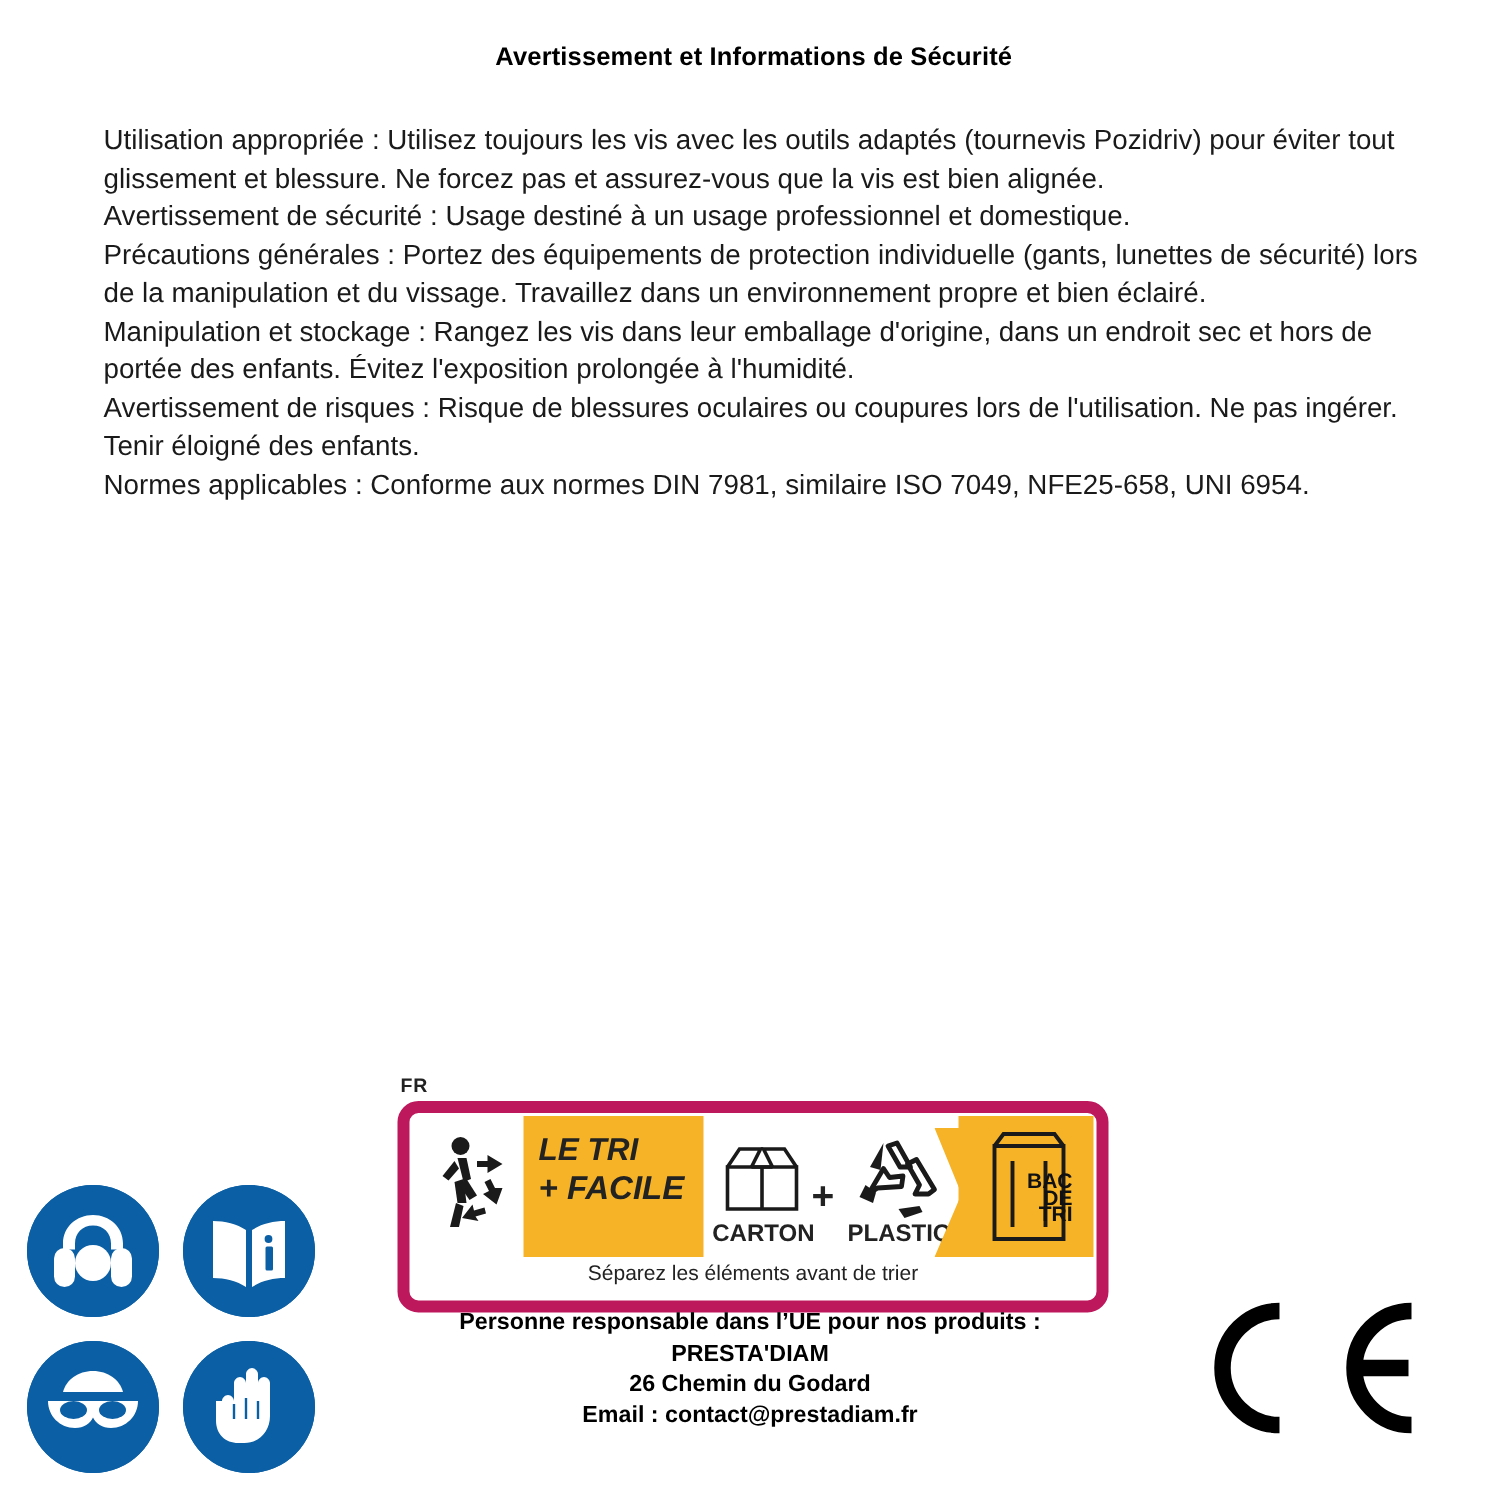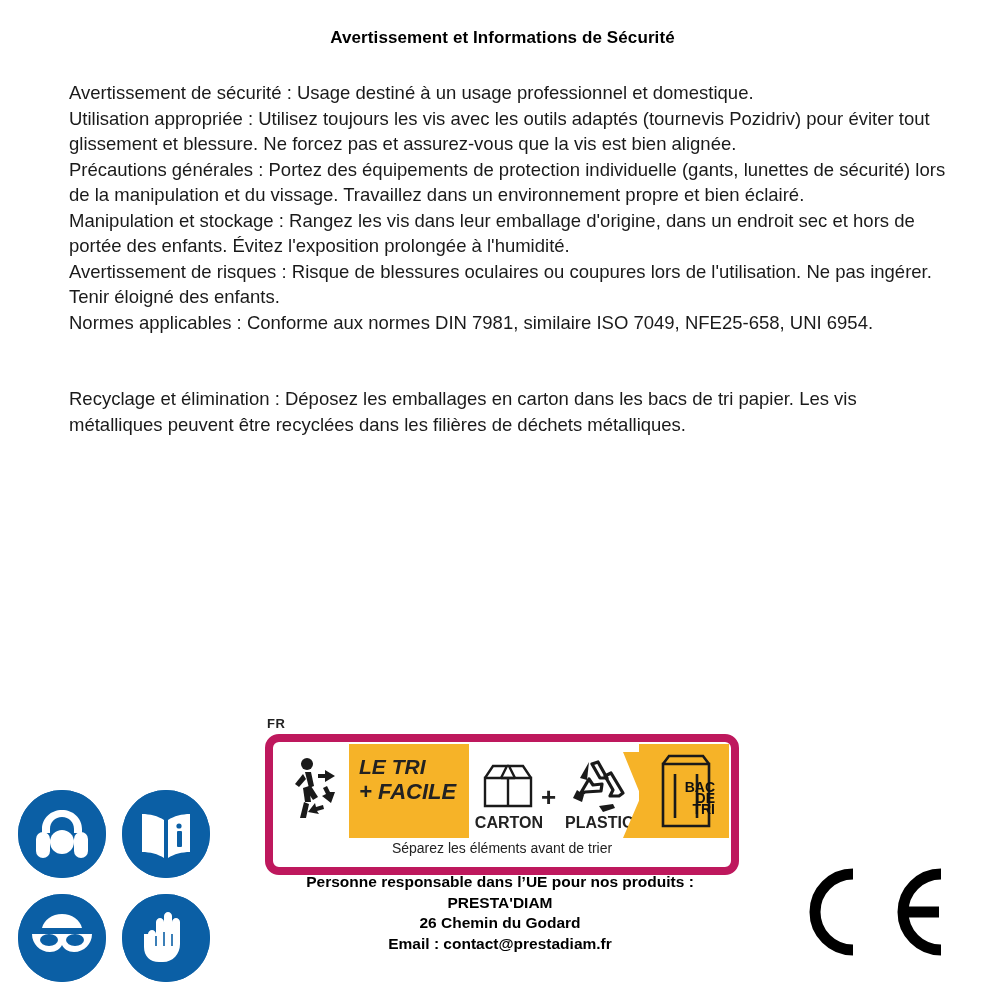--- a/index.html
+++ b/index.html
@@ -185,28 +185,27 @@
   }
 </style>
 </head>
 <body>
 
 <div class="page">
 
   <div class="doc-title">Avertissement et Informations de Sécurité</div>
 
   <div class="body-text">
+    <p>Utilisation appropriée : Utilisez toujours les vis avec les outils adaptés (tournevis Pozidriv) pour éviter tout glissement et blessure. Ne forcez pas et assurez-vous que la vis est bien alignée.</p>
     <p>Avertissement de sécurité : Usage destiné à un usage professionnel et domestique.</p>
-    <p>Utilisation appropriée : Utilisez toujours les vis avec les outils adaptés (tournevis Pozidriv) pour éviter tout glissement et blessure. Ne forcez pas et assurez-vous que la vis est bien alignée.</p>
     <p>Précautions générales : Portez des équipements de protection individuelle (gants, lunettes de sécurité) lors de la manipulation et du vissage. Travaillez dans un environnement propre et bien éclairé.</p>
     <p>Manipulation et stockage : Rangez les vis dans leur emballage d'origine, dans un endroit sec et hors de portée des enfants. Évitez l'exposition prolongée à l'humidité.</p>
     <p>Avertissement de risques : Risque de blessures oculaires ou coupures lors de l'utilisation. Ne pas ingérer. Tenir éloigné des enfants.</p>
     <p>Normes applicables : Conforme aux normes DIN 7981, similaire ISO 7049, NFE25-658, UNI 6954.</p>
     <div class="para-gap"></div>
-    <p>Recyclage et élimination : Déposez les emballages en carton dans les bacs de tri papier. Les vis métalliques peuvent être recyclées dans les filières de déchets métalliques.</p>
   </div>
 
   <div class="pictos">
 
     <div class="picto p1">
       <svg width="88" height="88" viewBox="0 0 88 88">
         <circle cx="44" cy="44" r="44" fill="#0B5FA5"></circle>
         <g fill="#ffffff">
           <path d="M44 20c-11 0-20 8-20 19v4h8v-4c0-7 5-12 12-12s12 5 12 12v4h8v-4c0-11-9-19-20-19z"></path>
           <rect x="18" y="42" width="14" height="26" rx="7"></rect>

